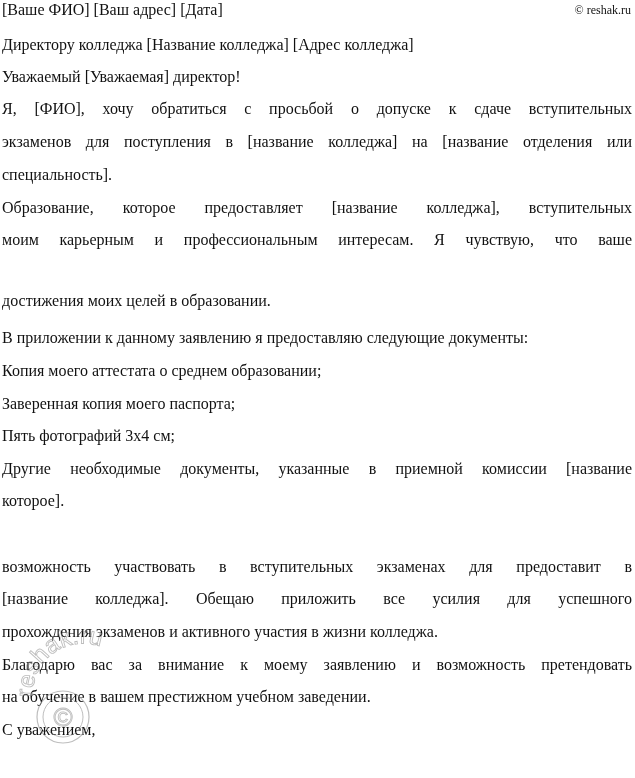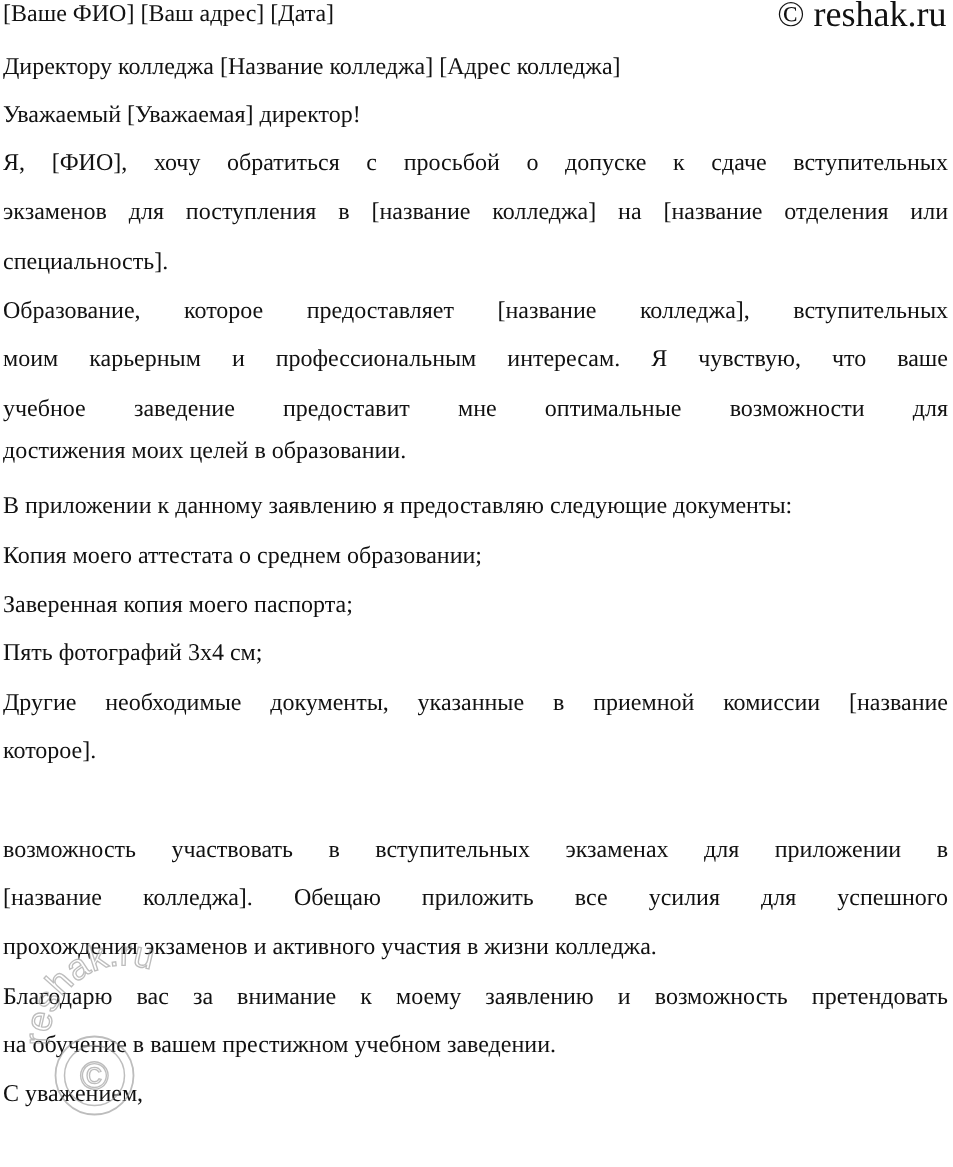--- a/index.html
+++ b/index.html
@@ -32,21 +32,21 @@
     .justify {
       width: 630px;
       text-align: justify;
       text-align-last: justify;
       white-space: normal;
     }
     .copyright {
       position: absolute;
       right: 4px;
       top: -1px;
-      font-size: 24px;
+      font-size: 12px;
       line-height: 22px;
       color: #111111;
     }
     .stamp {
       position: absolute;
       left: 18px;
       top: 622px;
       width: 130px;
       height: 130px;
       pointer-events: none;
@@ -63,32 +63,31 @@
   <div class="line" style="top:-1px">[Ваше ФИО] [Ваш адрес] [Дата]</div>
   <div class="line" style="top:34px">Директору колледжа [Название колледжа] [Адрес колледжа]</div>
   <div class="line" style="top:66px">Уважаемый [Уважаемая] директор!</div>
 
   <div class="line justify" style="top:98px">Я, [ФИО], хочу обратиться с просьбой о допуске к сдаче вступительных</div>
   <div class="line justify" style="top:131px">экзаменов для поступления в [название колледжа] на [название отделения или</div>
   <div class="line" style="top:164px">специальность].</div>
 
   <div class="line justify" style="top:197px">Образование, которое предоставляет [название колледжа], вступительных</div>
   <div class="line justify" style="top:229px">моим карьерным и профессиональным интересам. Я чувствую, что ваше</div>
-  <div class="line justify" style="top:262px">учебное заведение предоставит мне оптимальные возможности для</div>
   <div class="line" style="top:290px">достижения моих целей в образовании.</div>
 
   <div class="line" style="top:327px">В приложении к данному заявлению я предоставляю следующие документы:</div>
   <div class="line" style="top:360px">Копия моего аттестата о среднем образовании;</div>
   <div class="line" style="top:393px">Заверенная копия моего паспорта;</div>
   <div class="line" style="top:425px">Пять фотографий 3х4 см;</div>
 
   <div class="line justify" style="top:458px">Другие необходимые документы, указанные в приемной комиссии [название</div>
   <div class="line" style="top:490px">которое].</div>
 
-  <div class="line justify" style="top:556px">возможность участвовать в вступительных экзаменах для приложении в</div>
+  <div class="line justify" style="top:556px">возможность участвовать в вступительных экзаменах для предоставит в</div>
   <div class="line justify" style="top:588px">[название колледжа]. Обещаю приложить все усилия для успешного</div>
   <div class="line" style="top:621px">прохождения экзаменов и активного участия в жизни колледжа.</div>
 
   <div class="line justify" style="top:654px">Благодарю вас за внимание к моему заявлению и возможность претендовать</div>
   <div class="line" style="top:686px">на обучение в вашем престижном учебном заведении.</div>
 
   <div class="line" style="top:719px">С уважением,</div>
 
   <svg class="stamp" viewBox="0 0 130 130">
     <defs>

